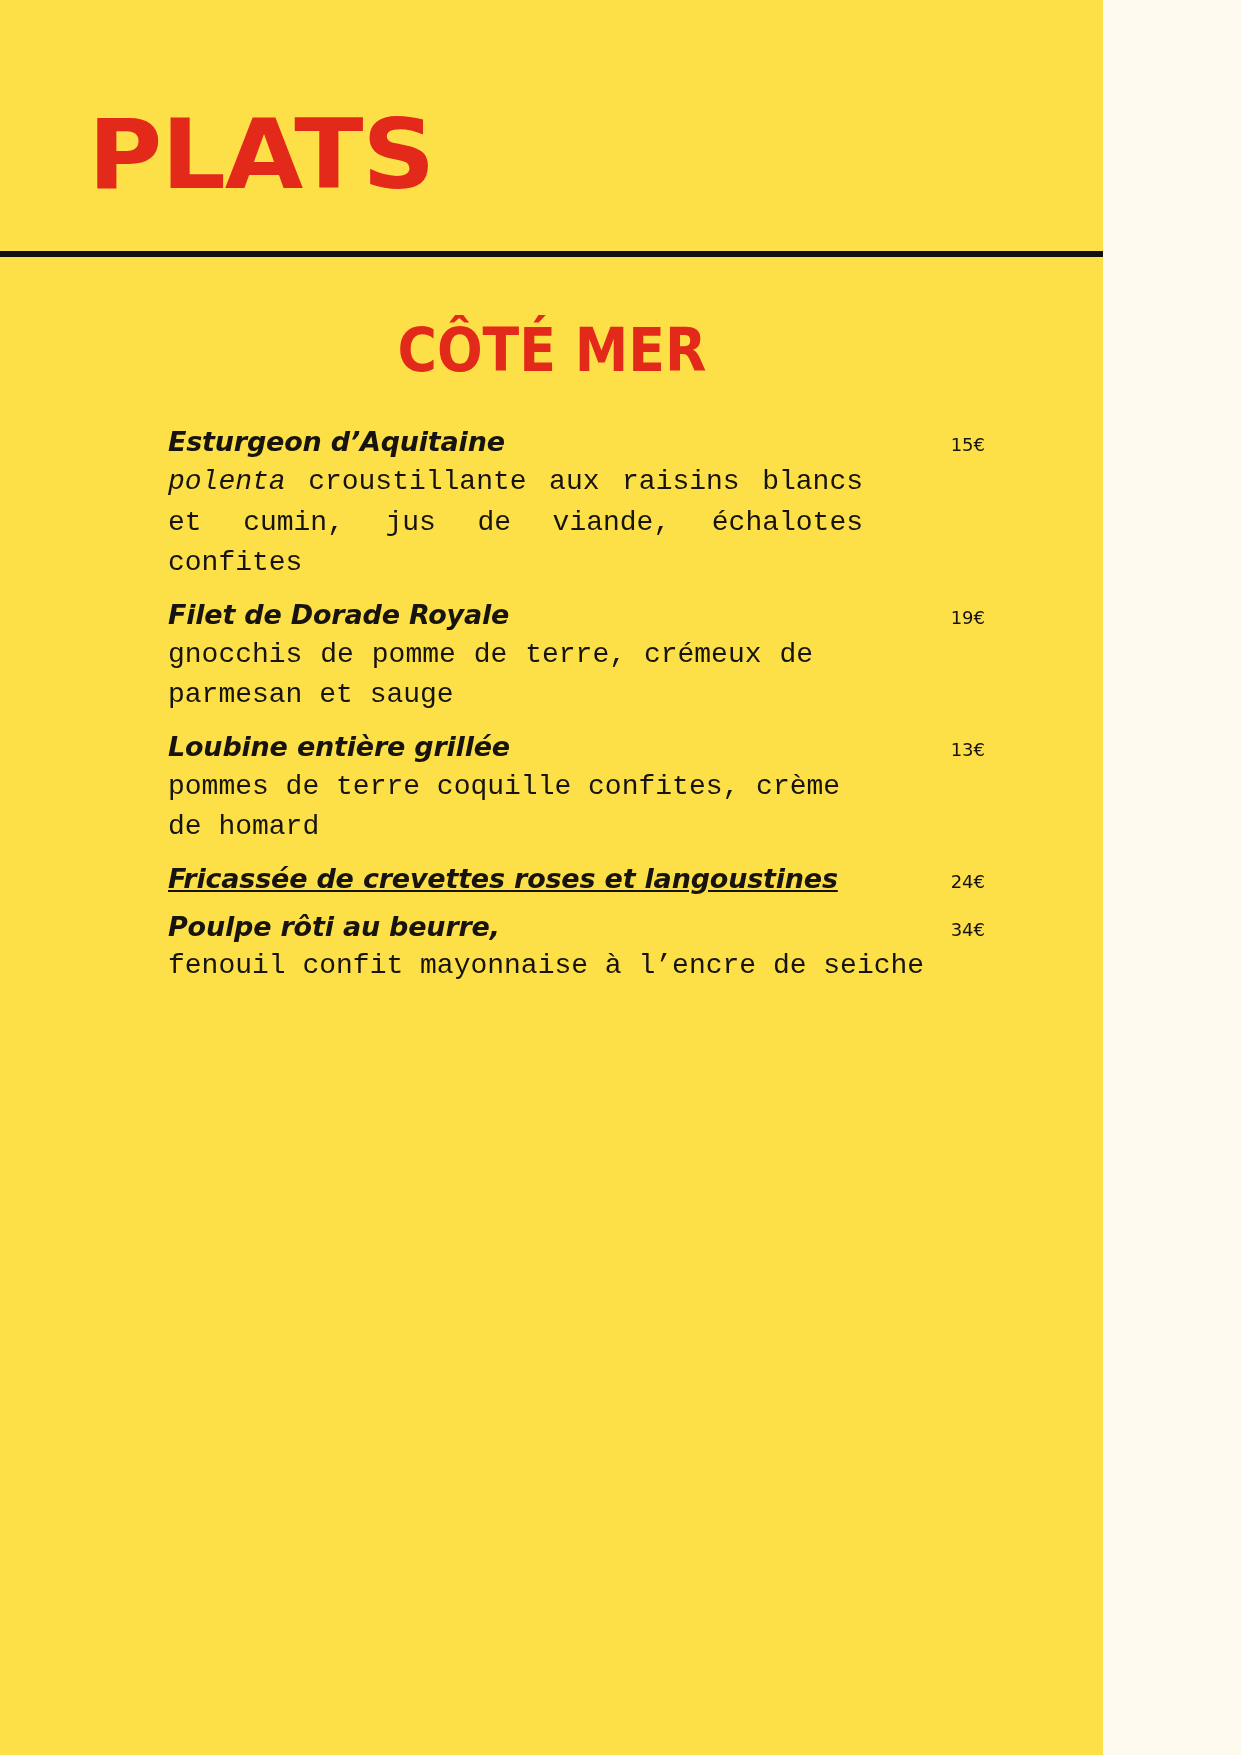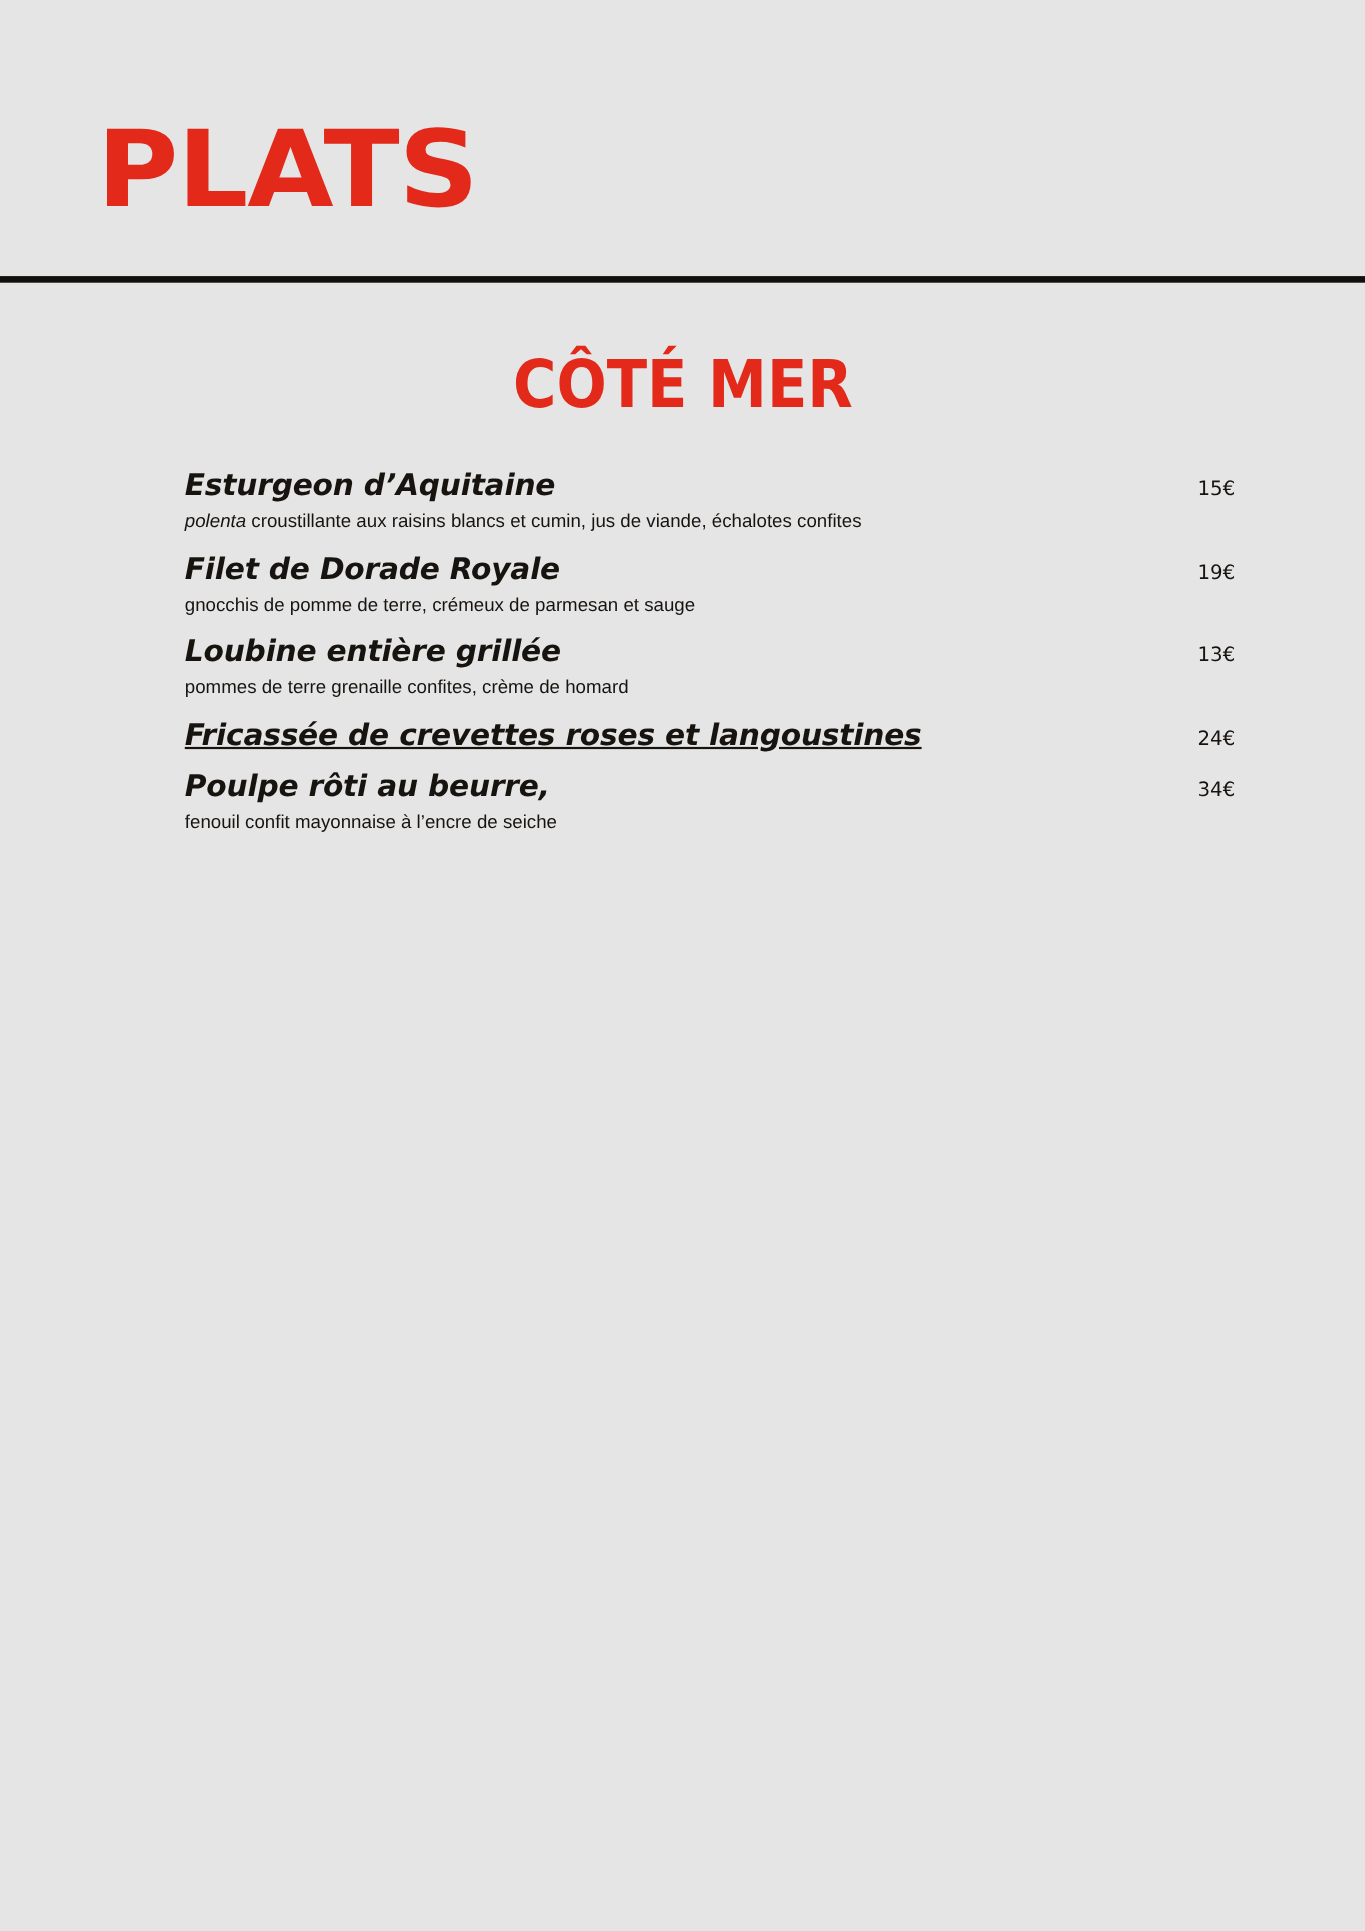--- a/index.html
+++ b/index.html
@@ -8,23 +8,23 @@
   }
   body {
     width: 1241px;
     height: 1755px;
     background: #fdf9ef;
     font-family: "DejaVu Sans", sans-serif;
     overflow: hidden;
   }
   .page {
     position: relative;
-    width: 1241px;
+    width: 1103px;
     height: 1755px;
-    background: #e5e5e5;
+    background: #fde047;
     box-sizing: border-box;
   }
 
   
   .masthead {
     padding: 112px 0 0 88px;
   }
   .masthead-title {
     font-family: "DejaVu Sans", sans-serif;
     font-weight: bold;
@@ -91,22 +91,22 @@
     font-weight: normal;
     font-size: 18px;
     line-height: 1.25;
     color: #17130f;
     white-space: nowrap;
     flex: 0 0 auto;
     min-width: 74px;
     text-align: right;
   }
   .item-desc {
-    font-family: Liberation Sans, sans-serif;
-    font-size: 17px;
+    font-family: Liberation Mono, monospace;
+    font-size: 28px;
     line-height: 1.45;
     color: #17130f;
     margin-top: 3px;
     max-width: 700px;
   }
   .item-desc.justify {
     text-align: justify;
     text-align-last: left;
   }
   .item-desc .em {
@@ -150,21 +150,21 @@
         <div class="item-price">19€</div>
       </div>
       <div class="item-desc justify w-mid">gnocchis de pomme de terre, crémeux de parmesan et sauge</div>
     </article>
 
     <article class="menu-item">
       <div class="item-head">
         <div class="item-name">Loubine entière grillée</div>
         <div class="item-price">13€</div>
       </div>
-      <div class="item-desc w-narrow">pommes de terre grenaille confites, crème de homard</div>
+      <div class="item-desc w-narrow">pommes de terre coquille confites, crème de homard</div>
     </article>
 
     <article class="menu-item tight">
       <div class="item-head">
         <div class="item-name">Fricassée de crevettes roses et langoustines</div>
         <div class="item-price">24€</div>
       </div>
     </article>
 
 

